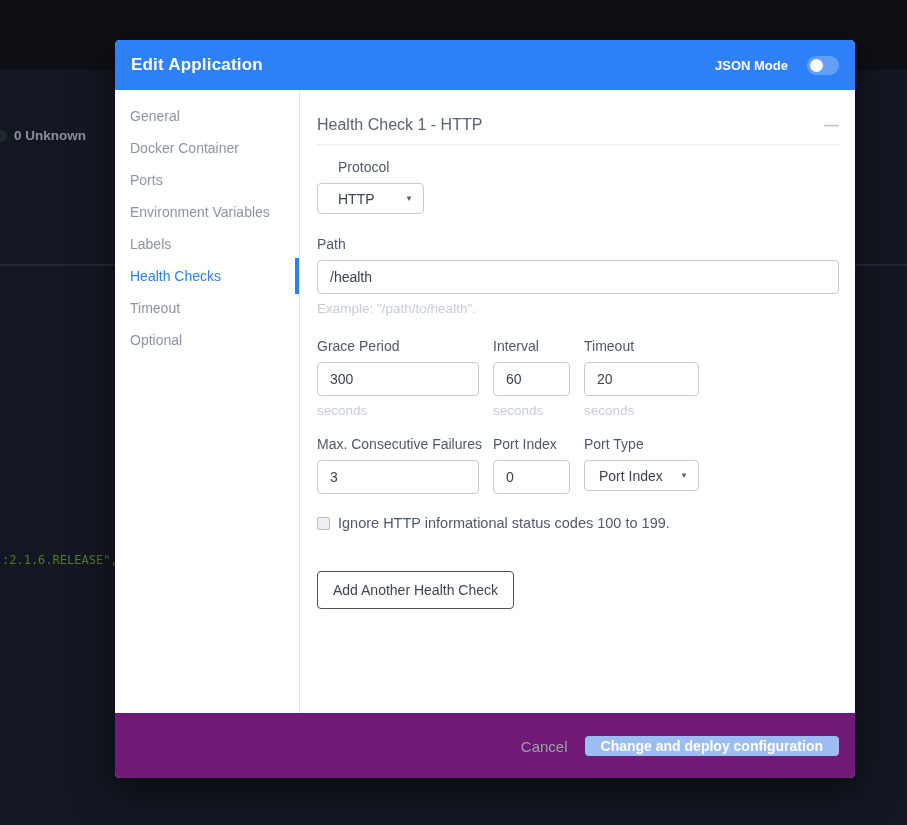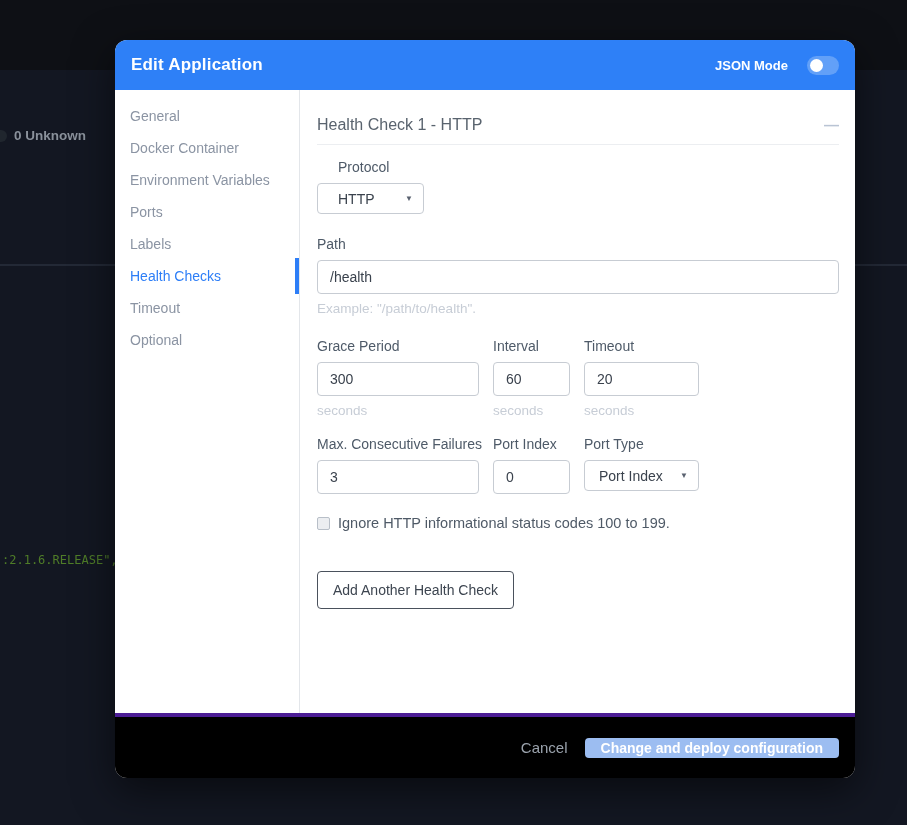--- a/index.html
+++ b/index.html
@@ -19,21 +19,21 @@
     position:absolute; left:-5px; top:130px; width:12px; height:12px; border-radius:50%;
     background:#20262e;
   }
   .bg-code {
     position:absolute; left:2px; top:553px; color:#4f7d28;
     font-family:"DejaVu Sans Mono","Liberation Mono",monospace; font-size:12px;
   }
   
   .modal {
     position:absolute; left:115px; top:40px; width:740px; height:738px;
-    background:#ffffff; border-radius:12px; overflow:hidden;
+    background:#ffffff; border-radius:5px; overflow:hidden;
     box-shadow:0 12px 40px rgba(0,0,0,0.55);
     display:flex; flex-direction:column;justify-content:space-between;
   }
   .modal-header {
     height:50px; background:#2e80f7; flex:0 0 50px;
     display:flex; align-items:center; padding:0 16px; color:#fff;
   }
   .modal-title { font-size:17px; font-weight:bold; letter-spacing:0.2px; }
   .header-right { margin-left:auto; display:flex; align-items:center; gap:19px; }
   .json-mode-label { font-size:13px; font-weight:bold; }
@@ -92,21 +92,21 @@
     flex:0 0 13px;
   }
   .checkbox-label { font-size:14.5px; color:#4f5a67; margin-left:8px; }
   .add-btn {
     margin-top:40px; display:inline-block; background:#fff; border:1px solid #4a515c;
     border-radius:4px; padding:10px 15px; font-size:14px; color:#3d4550; cursor:pointer;
     font-family:"Liberation Sans","DejaVu Sans",sans-serif;
   }
   
   .modal-footer {
-    flex:0 0 65px; background:#000000; border-top:4px solid #4c1d95;
+    flex:0 0 65px; background:#701a75; border-top:1px solid #4c1d95;
     display:flex; align-items:center; justify-content:flex-end; padding:0 16px; gap:17px;
   }
   .cancel-btn { font-size:15px; color:#9ba3ad; cursor:pointer; }
   .submit-btn {
     background:#9cbdf1; color:#ffffff; font-size:14px; font-weight:bold;
     border:none; border-radius:4px; padding:2px 16px; cursor:pointer;
     font-family:"Liberation Sans","DejaVu Sans",sans-serif;
   }
 </style>
 </head>
@@ -128,22 +128,22 @@
         <span class="toggle-knob"></span>
       </span>
     </span>
   </div>
 
   <div class="modal-body">
 
     <div class="sidebar">
       <div class="side-item">General</div>
       <div class="side-item">Docker Container</div>
+      <div class="side-item">Ports</div>
       <div class="side-item">Environment Variables</div>
-      <div class="side-item">Ports</div>
       <div class="side-item">Labels</div>
       <div class="side-item active">Health Checks</div>
       <div class="side-item">Timeout</div>
       <div class="side-item">Optional</div>
     </div>
 
     <div class="content">
 
       <div class="section-head">
         <span class="section-title">Health Check 1 - HTTP</span>

